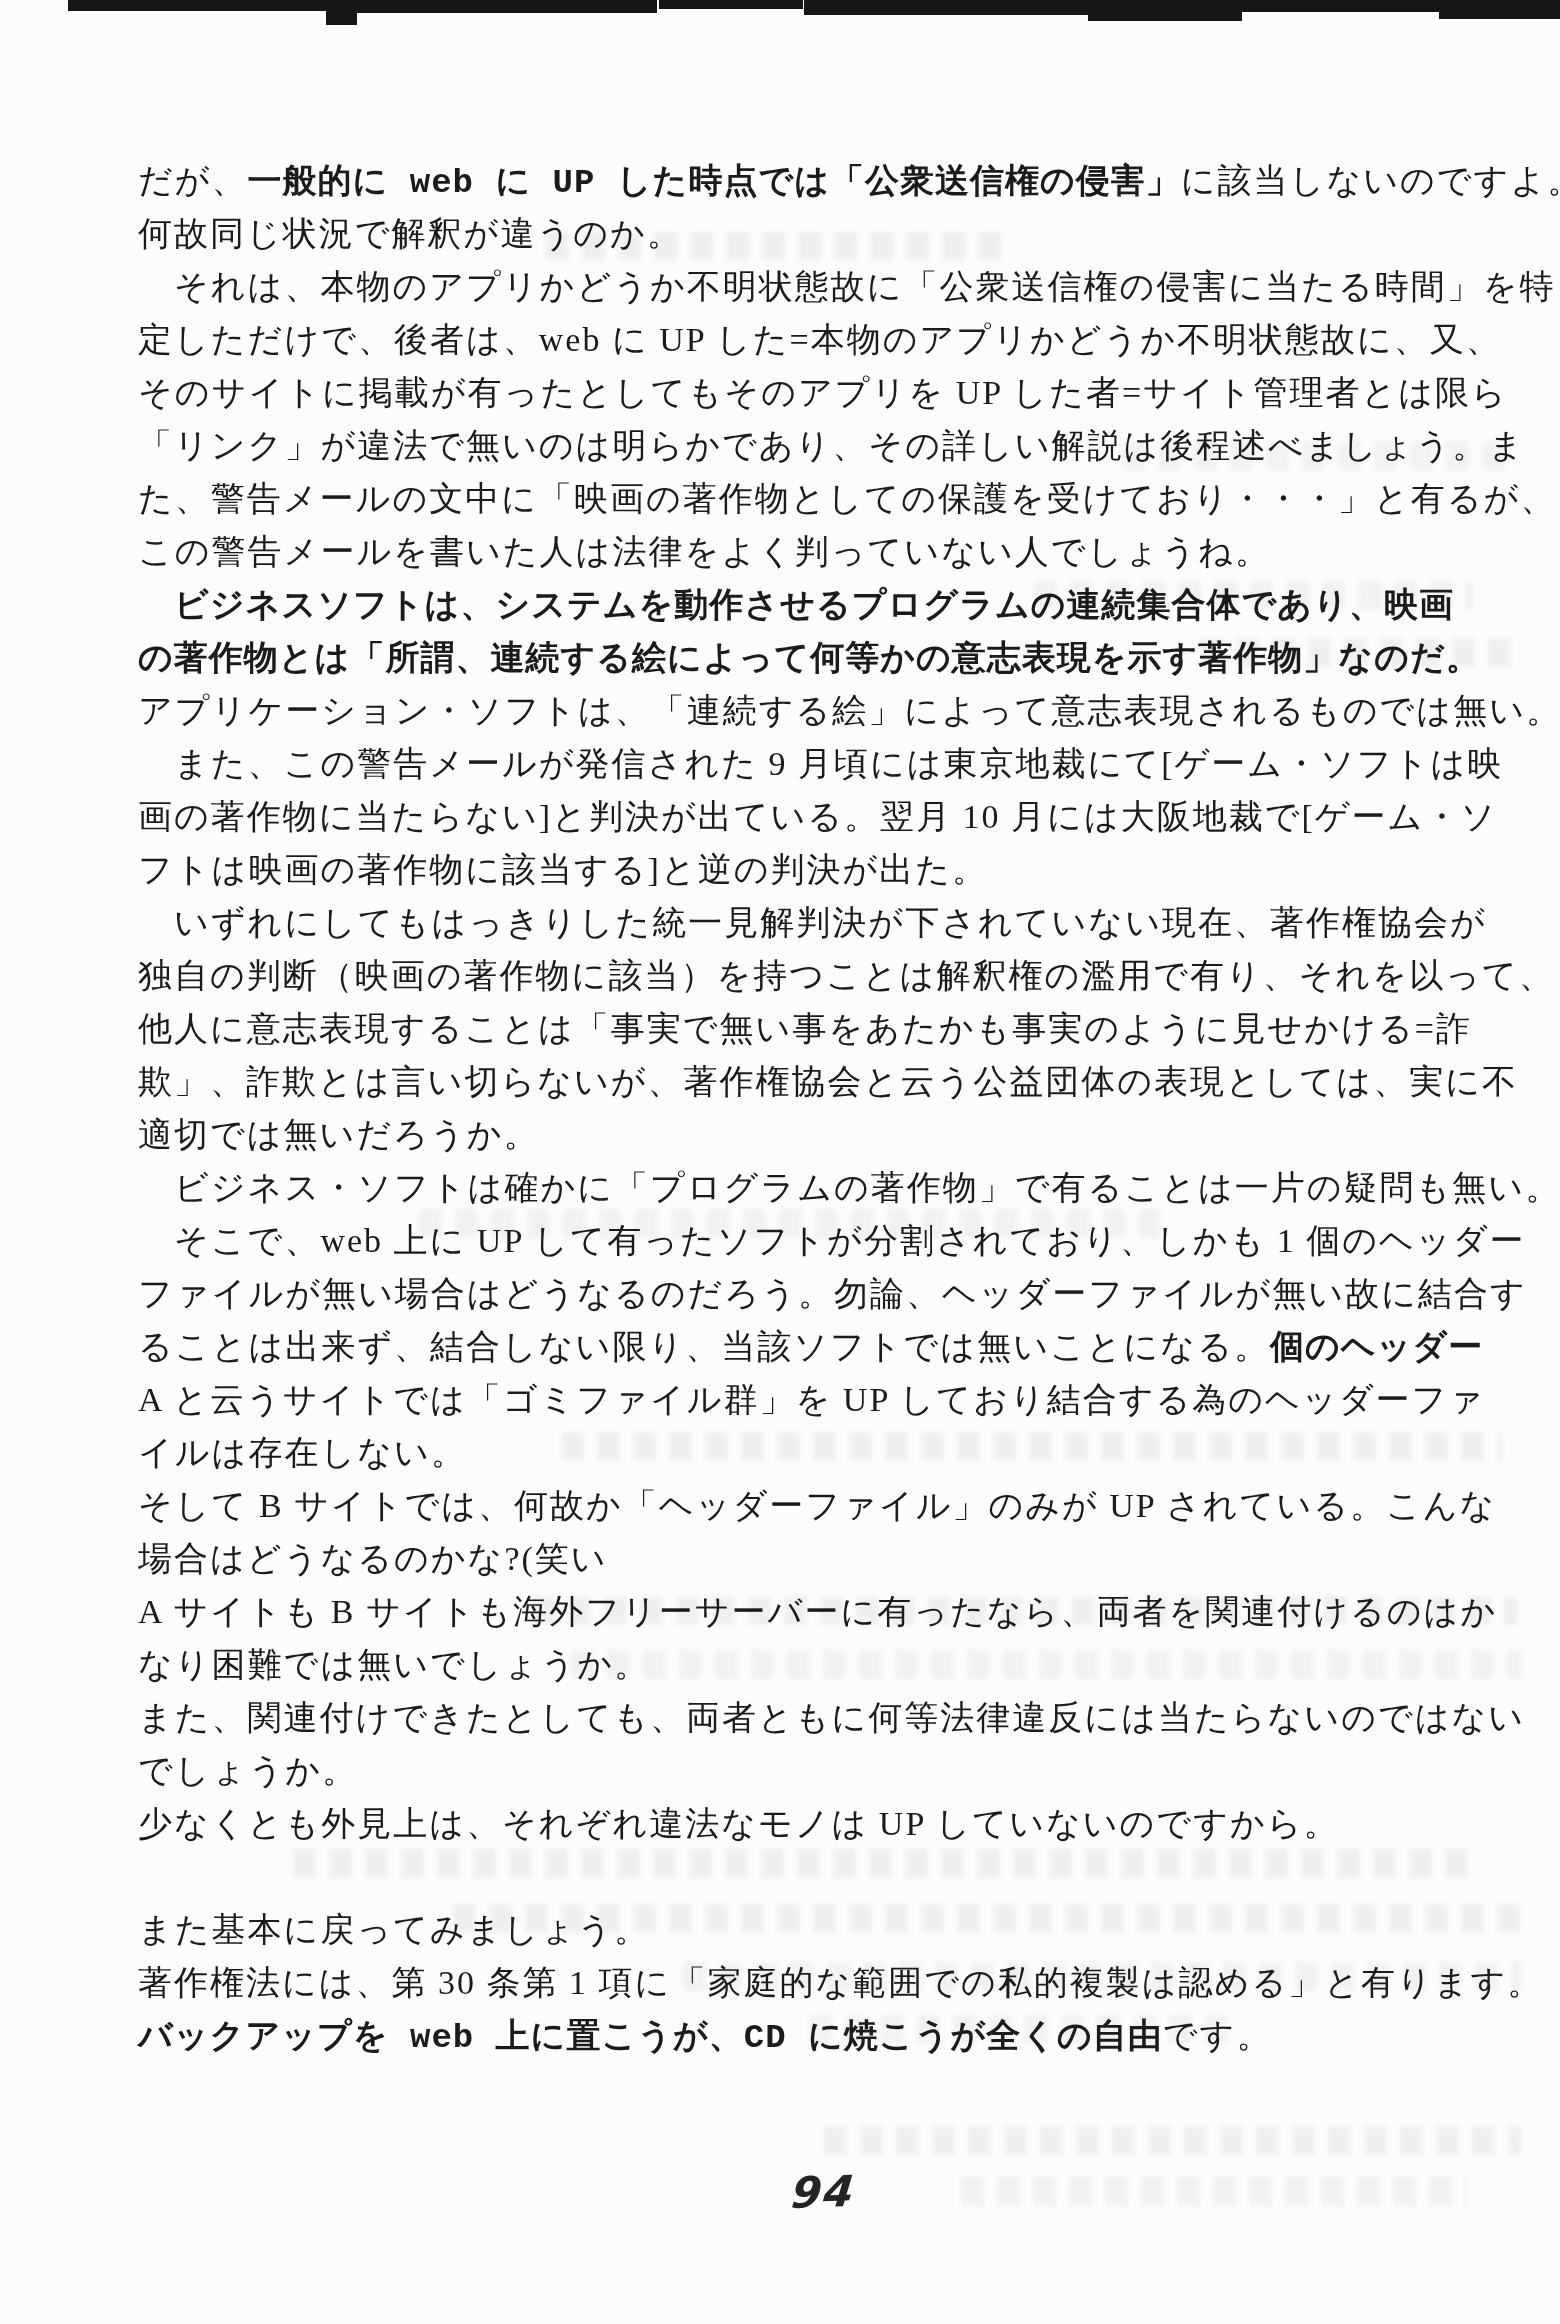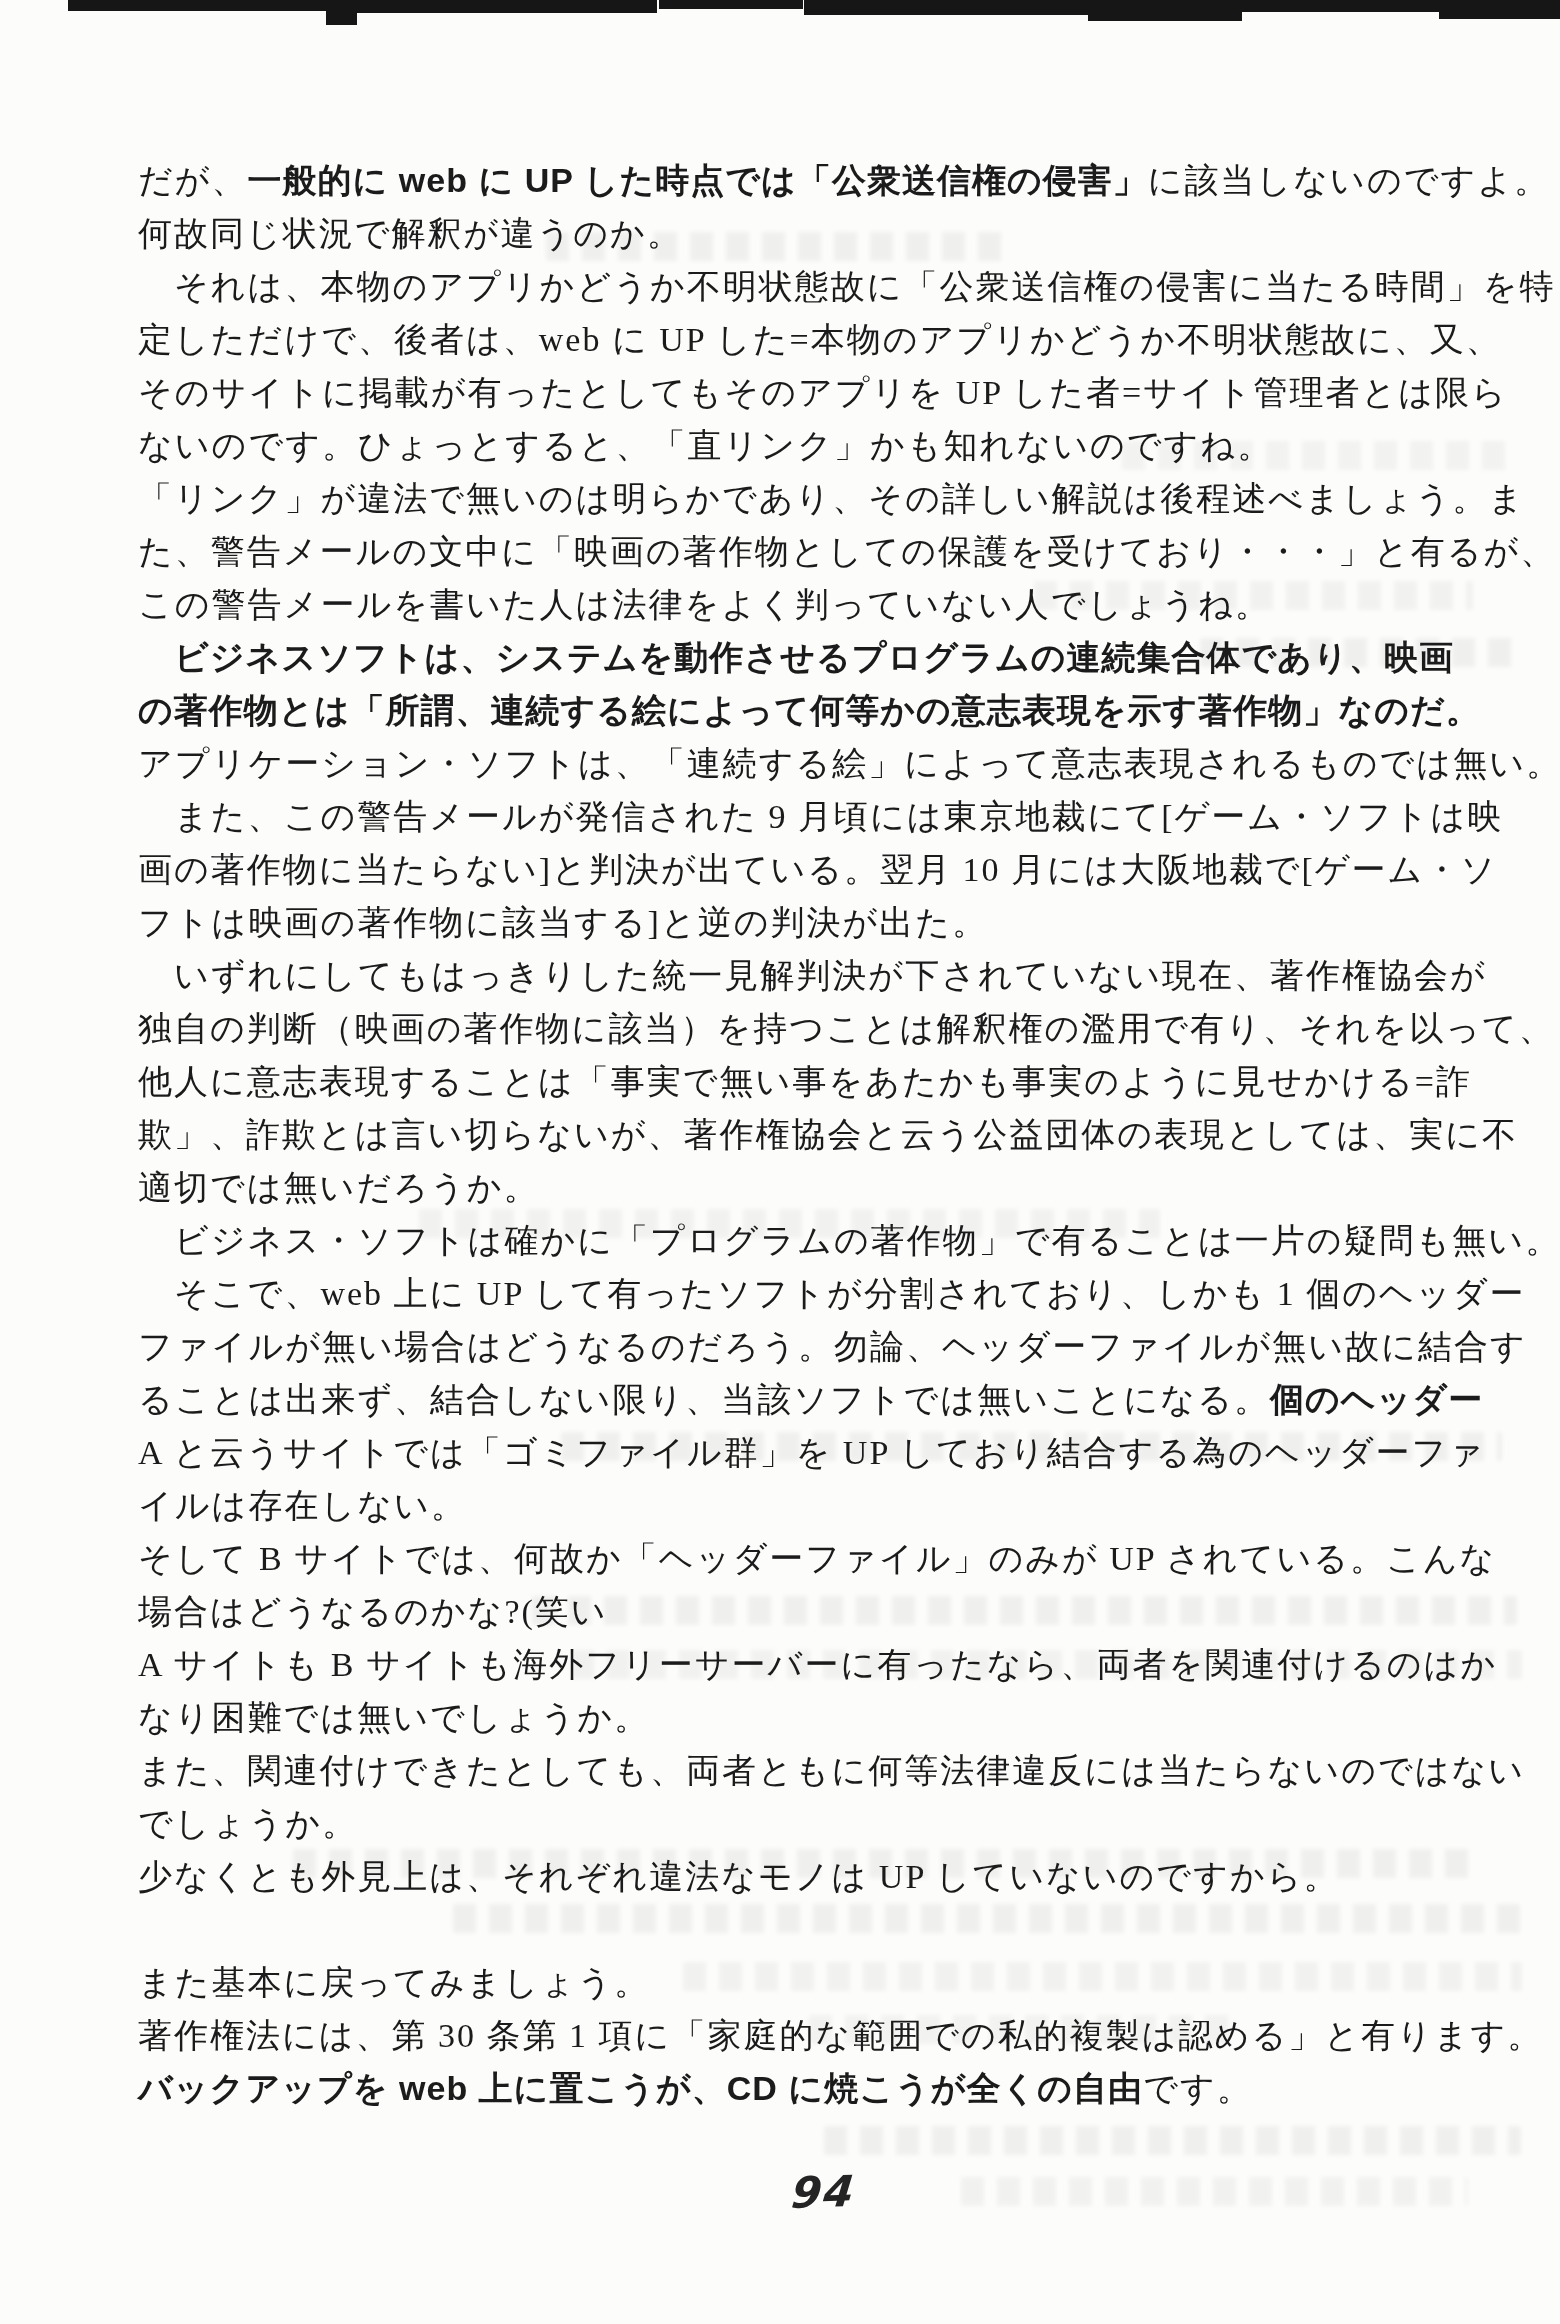--- a/index.html
+++ b/index.html
@@ -20,21 +20,21 @@
   .line{
     height:53px;
     line-height:53px;
     font-size:34px;
     white-space:nowrap;
     letter-spacing:2px;
   }
   .line.indent{padding-left:36px;}
   .line.blank{height:53px;}
   .seg-m{font-family:"Liberation Serif","DejaVu Serif",serif;font-weight:400;}
-  .seg-g{font-family:Liberation Sans, sans-serif;font-weight:700;letter-spacing:1px;}
+  .seg-g{font-family:Liberation Mono, monospace;font-weight:700;letter-spacing:1px;}
   
   .page-number{
     position:absolute;
     left:792px;top:2167px;
     font-family:"DejaVu Sans",sans-serif;
     font-style:italic;
     font-weight:700;
     font-size:43px;
     transform:skewX(-8deg) rotate(-2deg);
     color:#242424;
@@ -104,21 +104,20 @@
   <div class="bleed b12"></div>
   <div class="bleed b13"></div>
   <div class="bleed b14"></div>
 
   <div class="content" id="content">
       <div class="line"><span class="seg-m">だが、</span><span class="seg-g">一般的に web に UP した時点では「公衆送信権の侵害」</span><span class="seg-m">に該当しないのですよ。</span></div>
       <div class="line"><span class="seg-m">何故同じ状況で解釈が違うのか。</span></div>
       <div class="line indent"><span class="seg-m">それは、本物のアプリかどうか不明状態故に「公衆送信権の侵害に当たる時間」を特</span></div>
       <div class="line"><span class="seg-m">定しただけで、後者は、web に UP した=本物のアプリかどうか不明状態故に、又、</span></div>
       <div class="line"><span class="seg-m">そのサイトに掲載が有ったとしてもそのアプリを UP した者=サイト管理者とは限ら</span></div>
-      <div class="line"><span class="seg-m">ないのです。ひょっとすると、「直リンク」かも知れないのですね。</span></div>
       <div class="line"><span class="seg-m">「リンク」が違法で無いのは明らかであり、その詳しい解説は後程述べましょう。ま</span></div>
       <div class="line"><span class="seg-m">た、警告メールの文中に「映画の著作物としての保護を受けており・・・」と有るが、</span></div>
       <div class="line"><span class="seg-m">この警告メールを書いた人は法律をよく判っていない人でしょうね。</span></div>
       <div class="line indent"><span class="seg-g">ビジネスソフトは、システムを動作させるプログラムの連続集合体であり、映画</span></div>
       <div class="line"><span class="seg-g">の著作物とは「所謂、連続する絵によって何等かの意志表現を示す著作物」なのだ。</span></div>
       <div class="line"><span class="seg-m">アプリケーション・ソフトは、「連続する絵」によって意志表現されるものでは無い。</span></div>
       <div class="line indent"><span class="seg-m">また、この警告メールが発信された 9 月頃には東京地裁にて[ゲーム・ソフトは映</span></div>
       <div class="line"><span class="seg-m">画の著作物に当たらない]と判決が出ている。翌月 10 月には大阪地裁で[ゲーム・ソ</span></div>
       <div class="line"><span class="seg-m">フトは映画の著作物に該当する]と逆の判決が出た。</span></div>
       <div class="line indent"><span class="seg-m">いずれにしてもはっきりした統一見解判決が下されていない現在、著作権協会が</span></div>

